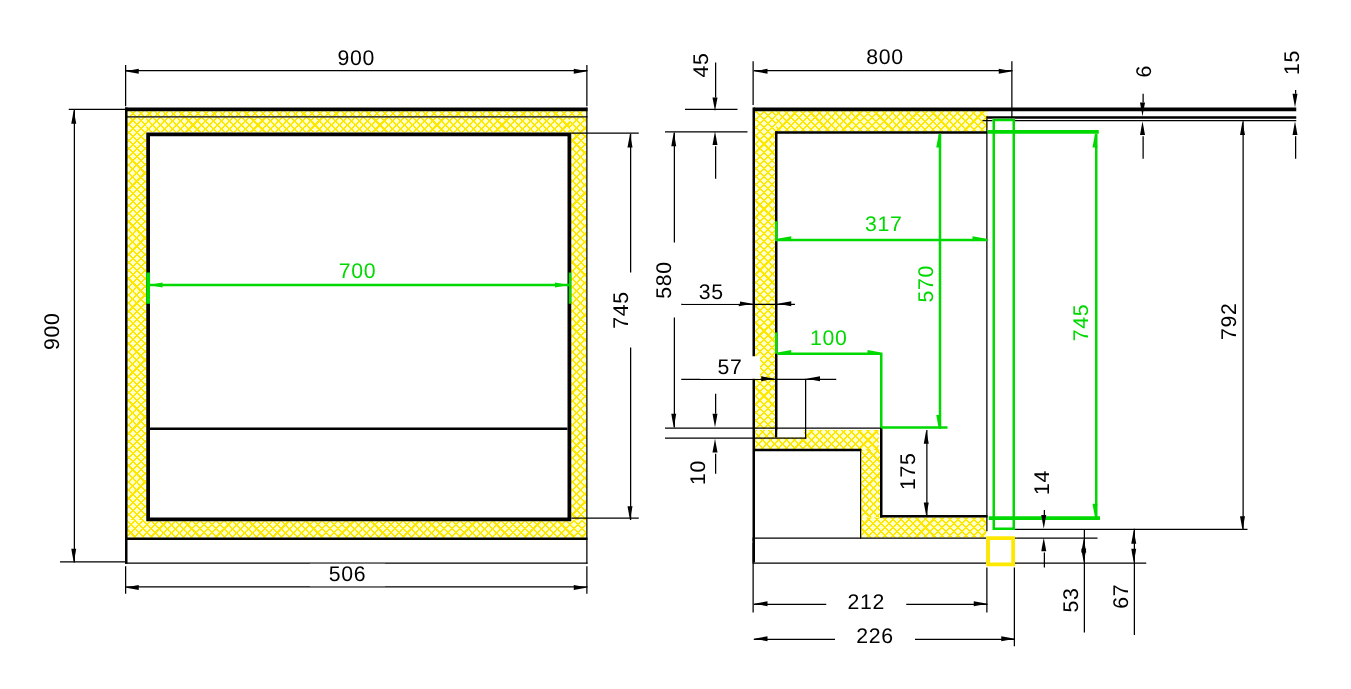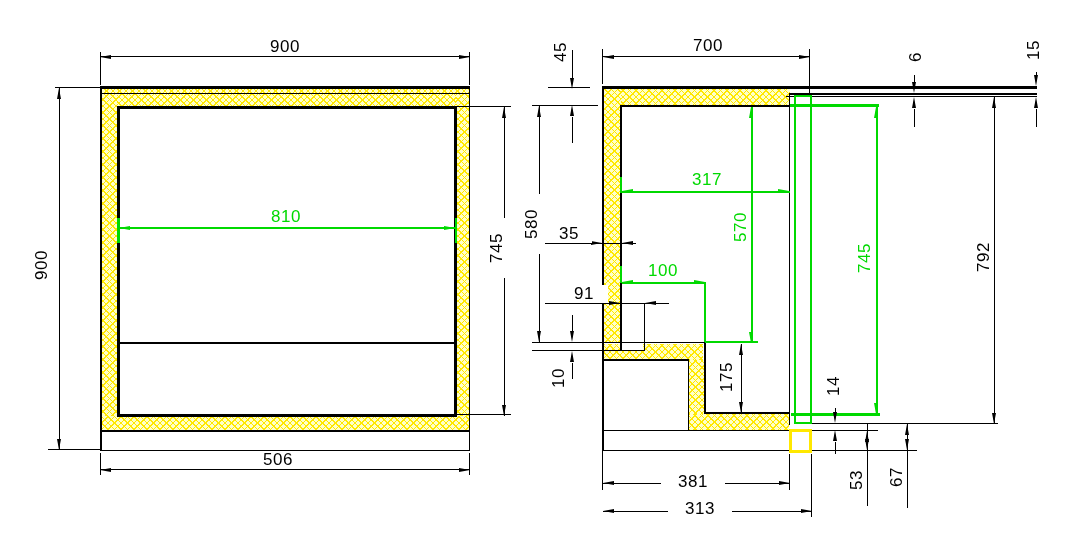--- a/index.html
+++ b/index.html
@@ -71,21 +71,21 @@
       <div class="aw ad" style="left:57.3px;top:439px;"></div>
       <div class="txt rot" style="left:12px;top:256px;width:60px;">900</div>
     </div>
 
     <div>
       <div class="gl" style="left:117px;top:218px;width:2.5px;height:25px;"></div>
       <div class="gl" style="left:454.5px;top:218px;width:2.5px;height:25px;"></div>
       <div class="gl" style="left:118px;top:227px;width:338px;height:1.6px;"></div>
       <div class="aw al g2" style="left:118.5px;top:225.5px;"></div>
       <div class="aw ar g2" style="left:444px;top:225.5px;"></div>
-      <div class="txt g" style="left:255px;top:208px;width:62px;">810</div>
+      <div class="txt g" style="left:255px;top:208px;width:62px;">700</div>
     </div>
 
     <div>
       <div class="ln" style="left:457px;top:105.5px;width:54px;height:1.2px;"></div>
       <div class="ln" style="left:457px;top:414px;width:54px;height:1.2px;"></div>
       <div class="ln" style="left:504px;top:106.5px;width:1.2px;height:309px;"></div>
       <div class="aw au" style="left:502.3px;top:106.5px;"></div>
       <div class="aw ad" style="left:502.3px;top:404.5px;"></div>
       <div class="txt rot" style="left:467px;top:239px;width:60px;">745</div>
     </div>
@@ -146,21 +146,21 @@
       <div class="ln" style="left:572px;top:117px;width:1.2px;height:26px;"></div>
       <div class="txt rot" style="left:539px;top:43px;width:44px;">45</div>
     </div>
 
     <div>
       <div class="ln" style="left:602.3px;top:49px;width:1.2px;height:35px;"></div>
       <div class="ln" style="left:809.3px;top:49px;width:1.2px;height:45px;"></div>
       <div class="ln" style="left:603px;top:56px;width:207px;height:1.2px;"></div>
       <div class="aw al" style="left:603px;top:54.5px;"></div>
       <div class="aw ar" style="left:799px;top:54.5px;"></div>
-      <div class="txt" style="left:678px;top:37px;width:60px;">700</div>
+      <div class="txt" style="left:678px;top:37px;width:60px;">800</div>
     </div>
 
     <div>
       <div class="ln" style="left:914px;top:64px;width:1.2px;height:18px;"></div>
       <div class="aw ad" style="left:912px;top:82px;"></div>
       <div class="aw au" style="left:912px;top:96.8px;"></div>
       <div class="ln" style="left:914px;top:109px;width:1.2px;height:18px;"></div>
       <div class="txt rot" style="left:898px;top:48px;width:36px;">6</div>
     </div>
 
@@ -183,21 +183,21 @@
       <div class="ln" style="left:545px;top:243px;width:91px;height:1.2px;"></div>
       <div class="aw ar" style="left:591.3px;top:241.4px;"></div>
       <div class="aw al" style="left:622px;top:241.4px;"></div>
       <div class="txt" style="left:546px;top:225px;width:46px;">35</div>
     </div>
 
     <div>
       <div class="ln" style="left:545px;top:303px;width:124px;height:1.2px;"></div>
       <div class="aw ar" style="left:609px;top:301.4px;"></div>
       <div class="aw al" style="left:645px;top:301.4px;"></div>
-      <div class="txt" style="left:560px;top:285px;width:48px;">91</div>
+      <div class="txt" style="left:560px;top:285px;width:48px;">57</div>
     </div>
 
     <div>
       <div class="ln" style="left:572px;top:315px;width:1.2px;height:16px;"></div>
       <div class="aw ad" style="left:570px;top:330.5px;"></div>
       <div class="aw au" style="left:570px;top:351px;"></div>
       <div class="ln" style="left:572px;top:363px;width:1.2px;height:16px;"></div>
       <div class="txt rot" style="left:537px;top:369px;width:44px;">10</div>
     </div>
 
@@ -268,25 +268,25 @@
       <div class="aw ad" style="left:905.2px;top:438.8px;"></div>
       <div class="txt rot" style="left:875px;top:468px;width:44px;">67</div>
     </div>
 
     <div>
       <div class="ln" style="left:602.3px;top:434px;width:1.2px;height:56px;"></div>
       <div class="ln" style="left:789px;top:454px;width:1.2px;height:36px;"></div>
       <div class="ln" style="left:603px;top:483px;width:187px;height:1.2px;"></div>
       <div class="aw al" style="left:603px;top:481.4px;"></div>
       <div class="aw ar" style="left:779px;top:481.4px;"></div>
-      <div class="txt" style="left:661px;top:473px;width:64px;">381</div>
+      <div class="txt" style="left:661px;top:473px;width:64px;">212</div>
     </div>
 
     <div>
       <div class="ln" style="left:811px;top:454px;width:1.2px;height:63px;"></div>
       <div class="ln" style="left:603px;top:511px;width:209px;height:1.2px;"></div>
       <div class="aw al" style="left:603px;top:509.4px;"></div>
       <div class="aw ar" style="left:801px;top:509.4px;"></div>
-      <div class="txt" style="left:668px;top:500px;width:64px;">313</div>
+      <div class="txt" style="left:668px;top:500px;width:64px;">226</div>
     </div>
   </div>
 
 </div>
 
 </body></html>

